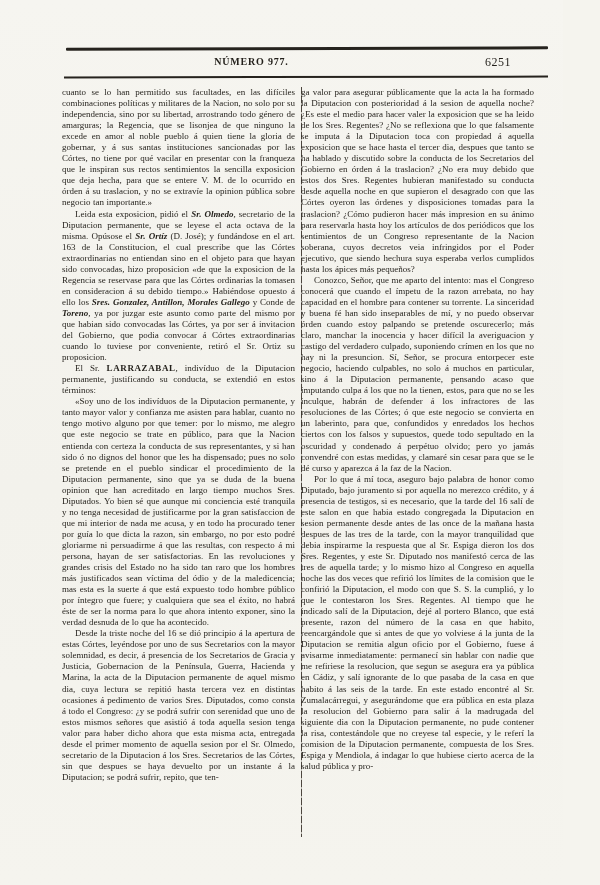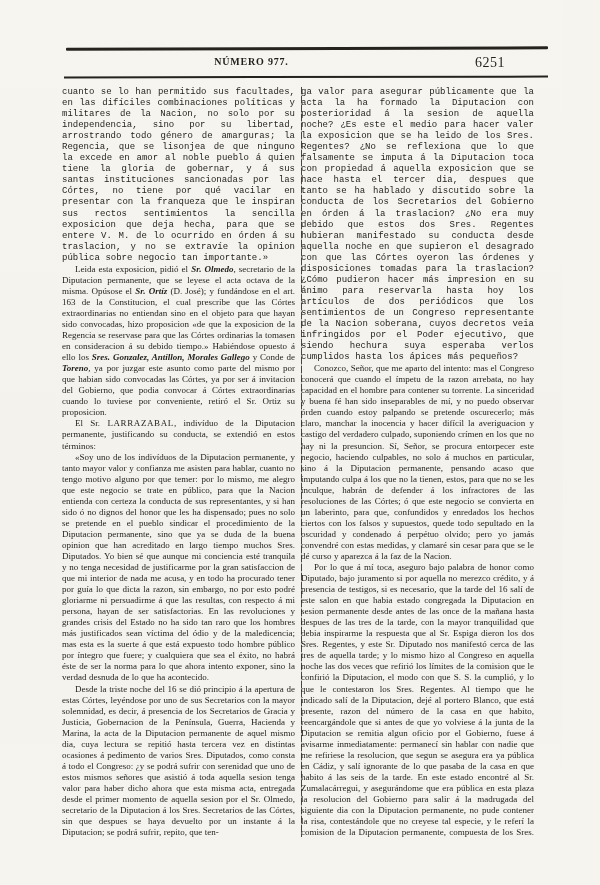--- a/index.html
+++ b/index.html
@@ -24,22 +24,22 @@
   .issue-number {
     position: absolute;
     left: 0; right: 60px; top: 56px;
     text-align: center;
     font-weight: bold;
     font-size: 10px;
     letter-spacing: 0.8px;
   }
   .page-number {
     position: absolute;
-    right: 58px; top: 55px;
-    font-size: 14px;
+    right: 52px; top: 55px;
+    font-size: 12px;
     letter-spacing: 0.5px;
   }
   .columns {
     position: absolute;
     left: 62px; top: 87px;
     width: 480px; height: 756px;
   }
   .col {
     position: absolute;
     top: 0; height: 752px;
@@ -52,23 +52,23 @@
   }
   .col-left  { left: 0; }
   .col-right { left: 239px; }
   .col-divider {
     position: absolute;
     left: 239px; top: 0;
     width: 1px; height: 750px;
     background: repeating-linear-gradient(180deg, #4c463e 0 7px, rgba(76,70,62,0.35) 7px 9px);
   }
   .para { margin: 0; text-indent: 13px; }
-  .para.no-indent { text-indent: 0; font-family: Liberation Mono, monospace; }
+  .para.no-indent { text-indent: 0; }
   .it { font-style: italic; font-weight: bold; }
-  .bd { font-weight: normal; letter-spacing: 0.6px; margin-top: 9px; }
+  .bd { font-weight: bold; letter-spacing: 0.6px; margin-top: 9px; }
 </style>
 </head>
 <body>
 
 <div class="page">
 
   <div class="rule rule-top"></div>
 
   <div class="issue-number">NÚMERO 977.</div>
 

